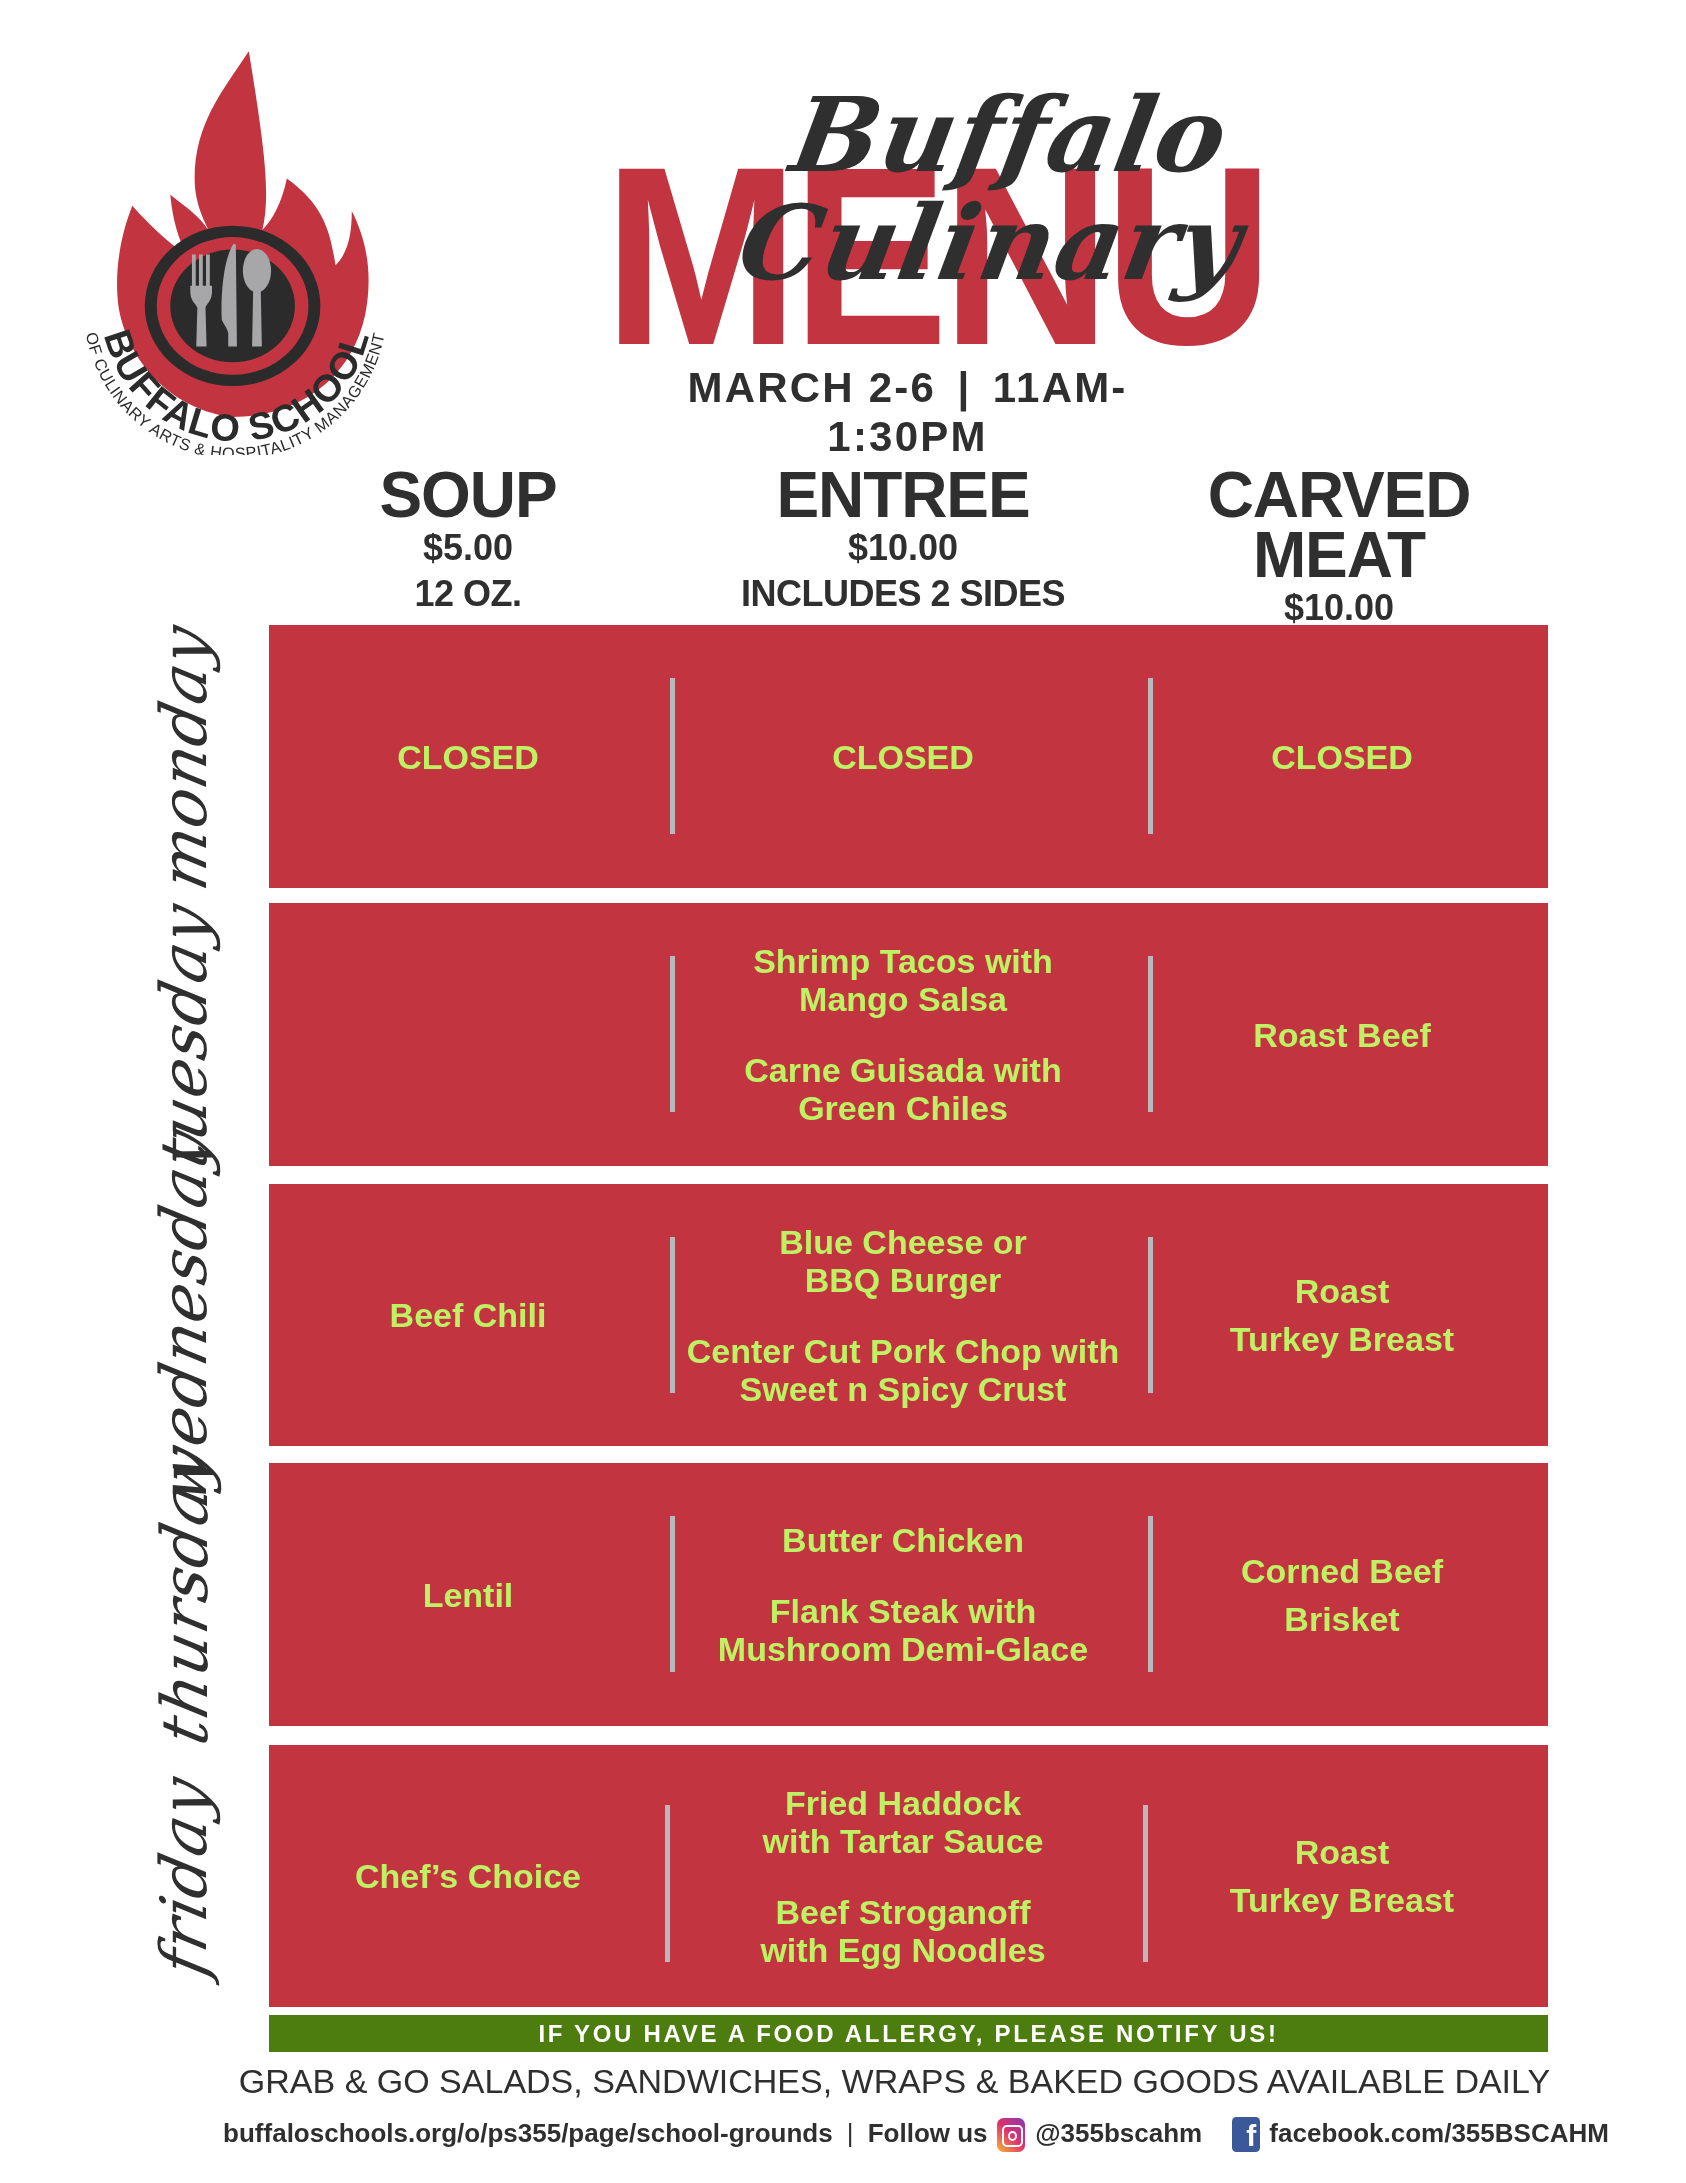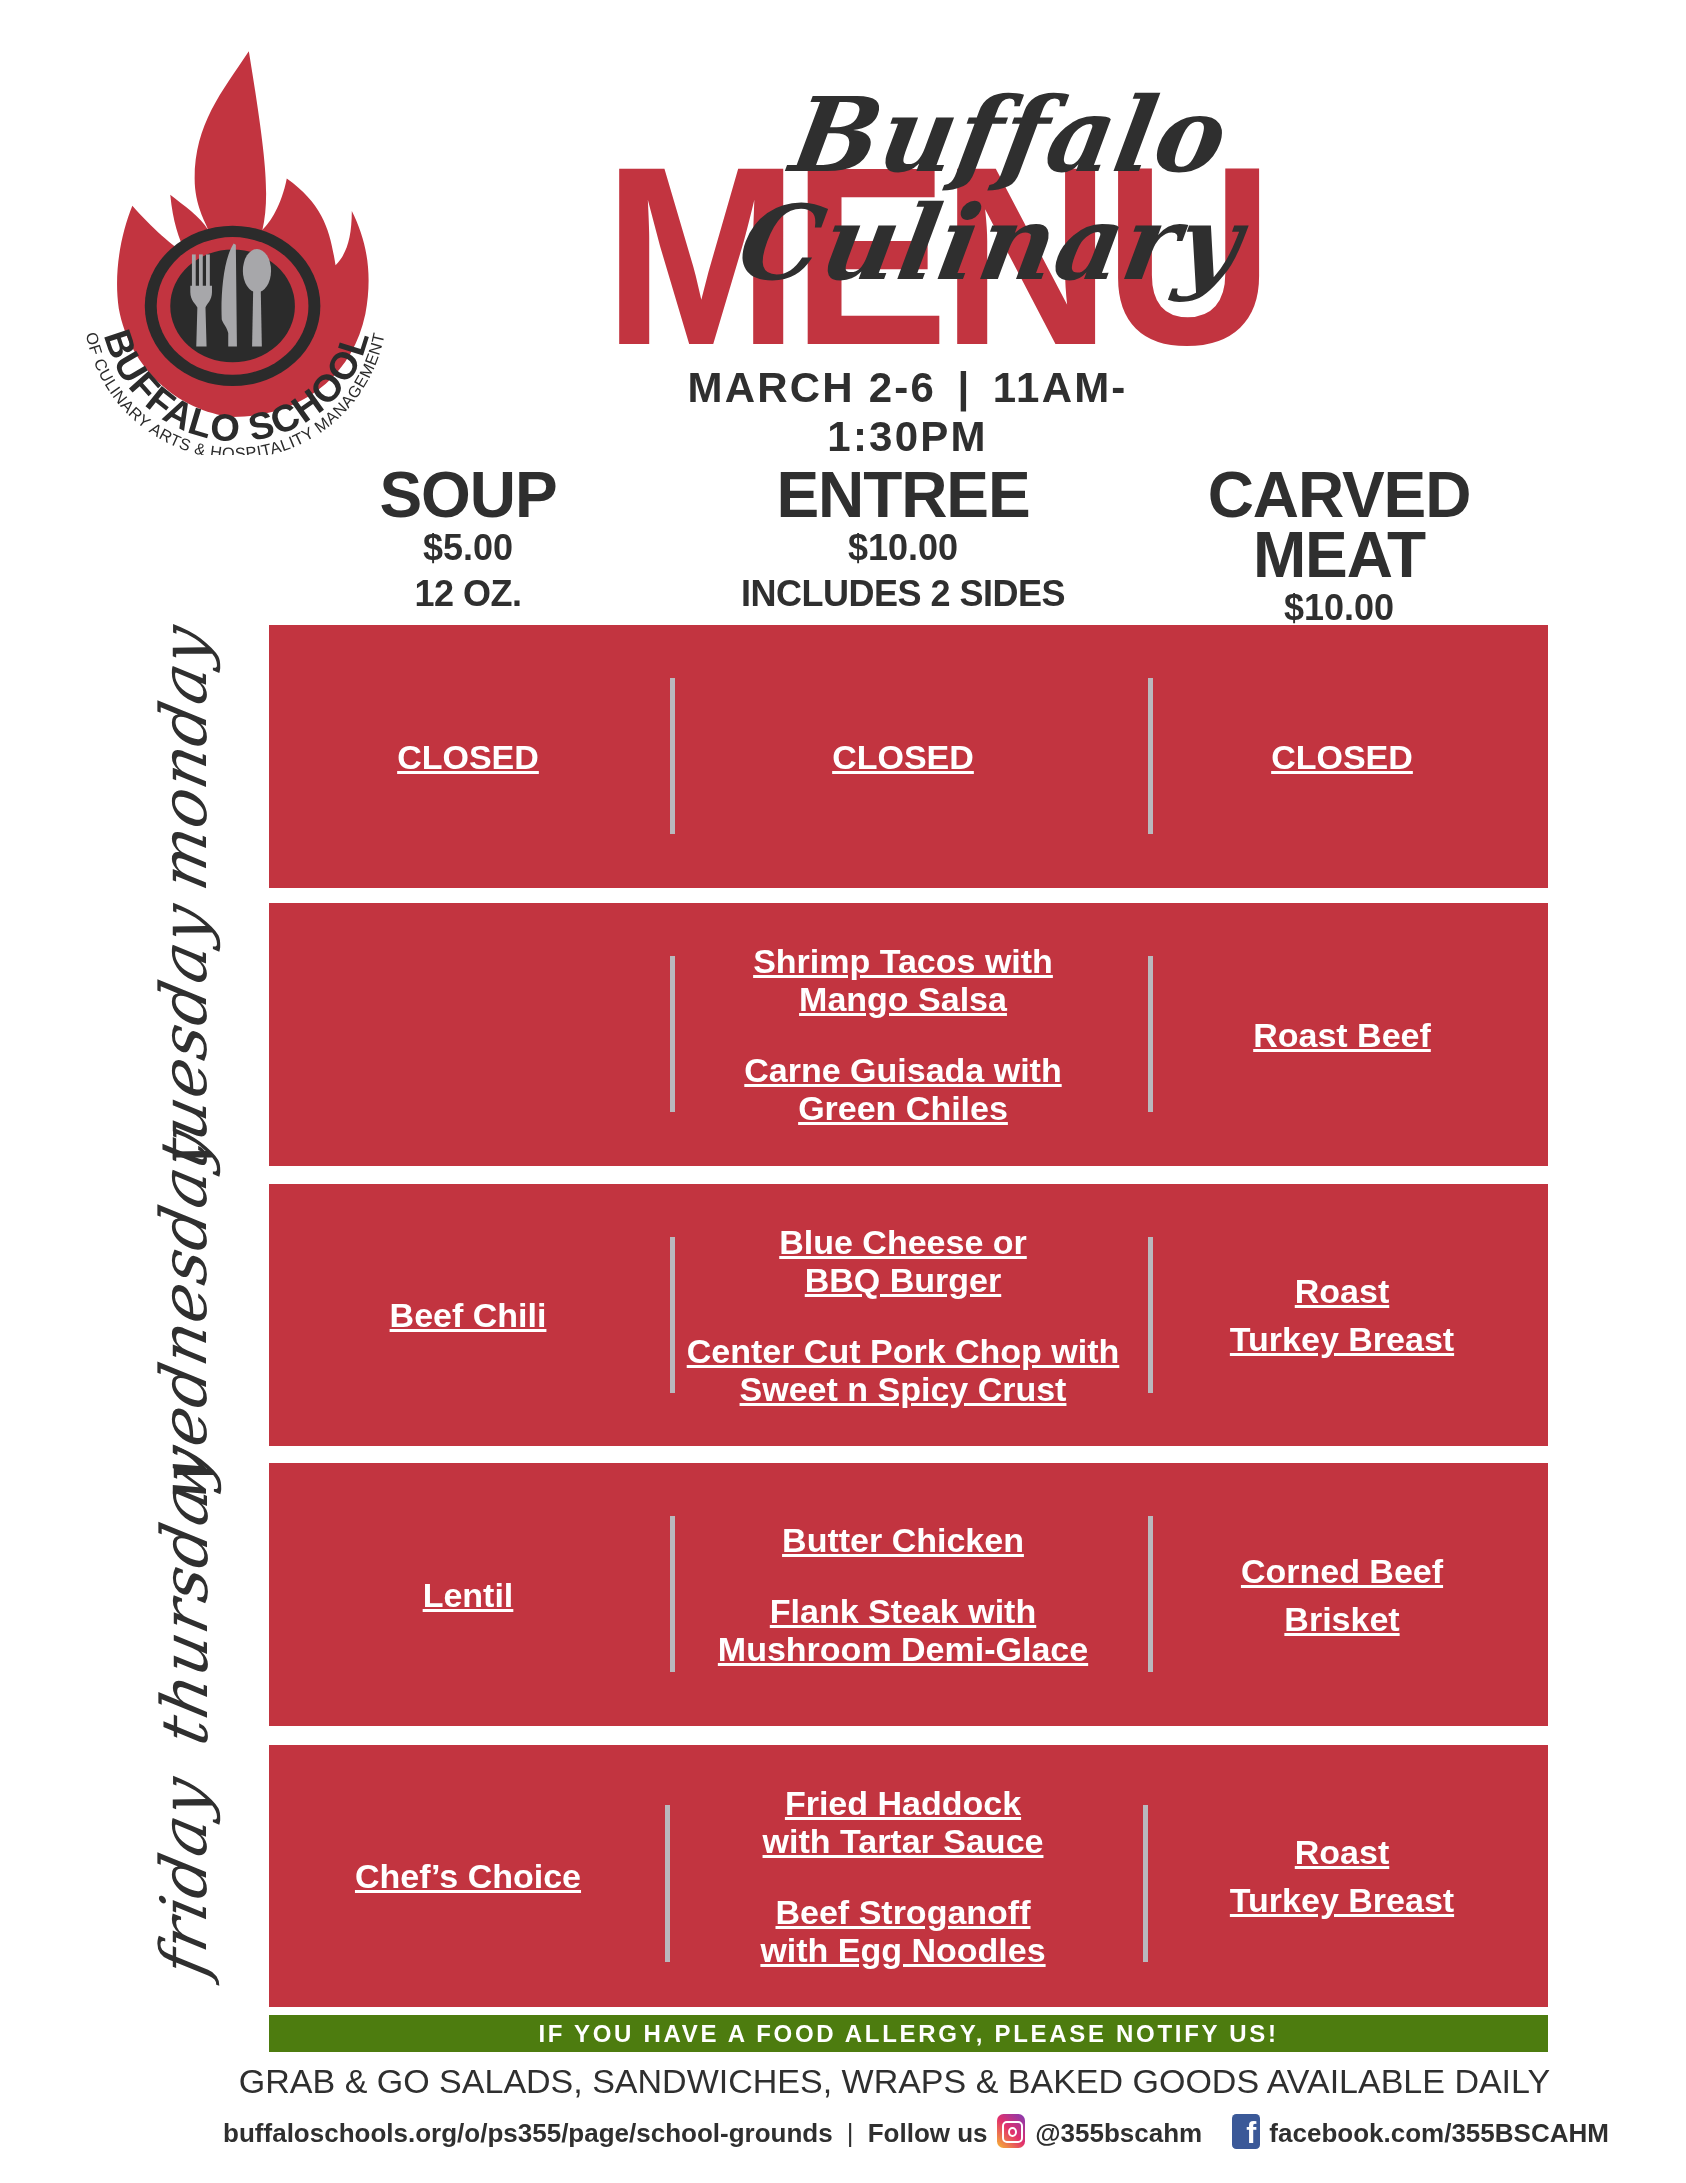--- a/index.html
+++ b/index.html
@@ -27,36 +27,36 @@
   #head-soup { left: 269px; width: 398px; }
   #head-entree { left: 678px; width: 450px; }
   #head-carved { left: 1133px; width: 412px; }
   
   .day-row { left: 269px; width: 1279px; background: #c23440; }
   .day-label { left: 114px; width: 141px; display: flex; align-items: center; justify-content: center; }
   .day-label span { display: inline-block; transform: rotate(-90deg) skewX(-12deg);
     font-family: "DejaVu Serif", serif; font-style: italic; font-size: 64px; color: #2f2f2f;
     white-space: nowrap; letter-spacing: 1.1px; }
   .cell { position: absolute; top: 0; bottom: 0; display: flex; flex-direction: column;
-    align-items: center; justify-content: center; color: #ffffff;
-    font-weight: bold; font-size: 34px; line-height: 38px; text-decoration: underline; }
+    align-items: center; justify-content: center; color: #bef264;
+    font-weight: bold; font-size: 34px; line-height: 38px; }
   .cell.soup { left: 0; width: 398px; }
   .cell.entree { left: 409px; width: 450px; }
   .cell.carved { left: 867px; width: 412px; line-height: 48px; }
   .cell .gap { height: 33px; }
   .divider { position: absolute; width: 4.9px; background: #b9b8bd; top: 53px; height: 156px; }
   .divider.d1 { left: 401px; }
   .divider.d2 { left: 879px; }
   
   #allergy-bar { left: 269px; top: 2015px; width: 1279px; height: 37px; background: #4d7c0f;
     color: #ffffff; text-align: center; font-weight: bold; font-size: 24px; line-height: 37px;
     letter-spacing: 2.7px; }
   #grab-go { left: 206px; top: 2060px; width: 1377px; text-align: center; font-weight: normal;
     font-size: 34px; line-height: 43px; color: #2f2f2f; }
-  #footer { left: 206px; top: 2114px; width: 1420px; display: flex; align-items: flex-start;
+  #footer { left: 206px; top: 2114px; width: 1420px; display: flex; align-items: flex-end;
     justify-content: center; gap: 9.8px; font-weight: bold; font-size: 26px; line-height: 38px; color: #2f2f2f; }
   .ig-icon { width: 28px; height: 34px; border-radius: 6.5px;
     background: linear-gradient(45deg, #f7b733, #e1306c 50%, #833ab4); position: relative; }
   .ig-icon::before { content: ""; position: absolute; left: 4.9px; top: 6.5px; width: 16.3px; height: 18.4px;
     border: 2.2px solid #fff; border-radius: 4.9px; }
   .ig-icon::after { content: ""; position: absolute; left: 10.3px; top: 12.5px; width: 5.4px; height: 6.5px;
     border: 2.2px solid #fff; border-radius: 50%; }
   .fb-icon { width: 28px; height: 35px; border-radius: 4.3px; background: #3b5998; color: #fff;
     font-size: 30px; line-height: 38px; text-align: right; padding-right: 3.3px; box-sizing: border-box;
     font-family: "Liberation Sans", sans-serif; font-weight: bold; overflow: hidden; }

